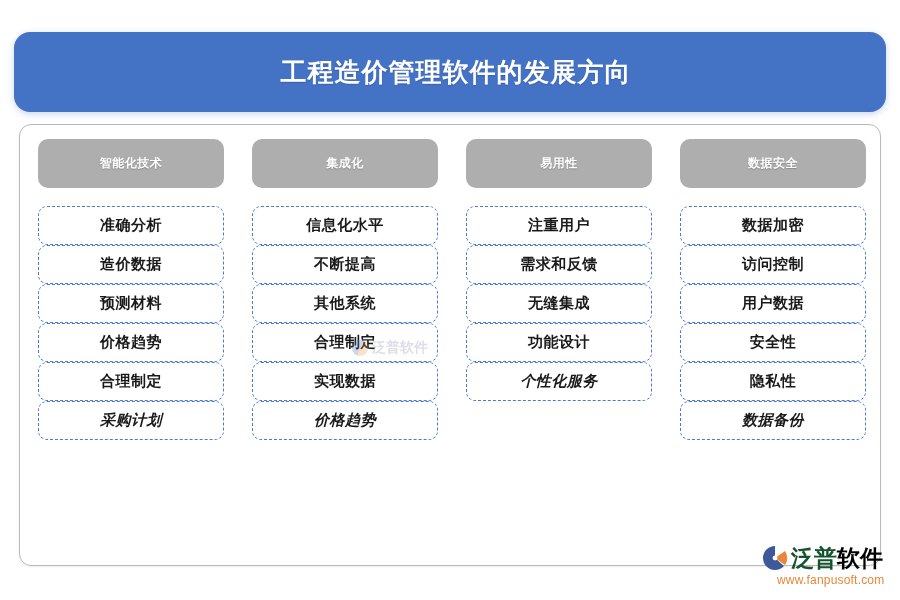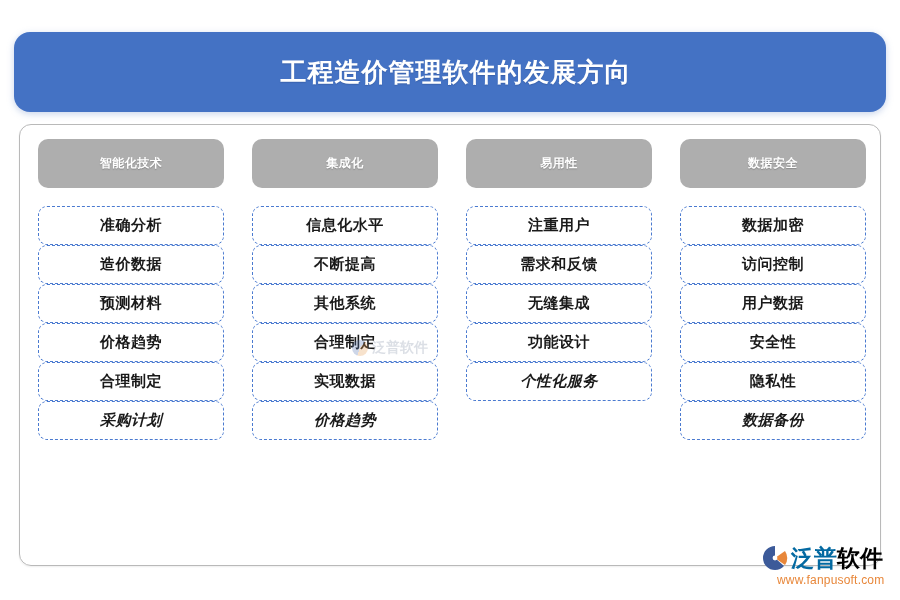--- a/index.html
+++ b/index.html
@@ -155,21 +155,21 @@
     position: relative;
     flex: 0 0 auto;
   }
   .brand-mark svg { display: block; }
   .brand-name {
     font-size: 23px;
     font-weight: bold;
     line-height: 1;
     white-space: nowrap;
   }
-  .brand-name .cn-a { color: #0369a1; }
+  .brand-name .cn-a { color: #14532d; }
   .brand-name .cn-b { color: #000000; }
   .brand-url {
     margin-top: 2px;
     margin-left: 15px;
     font-size: 12px;
     font-weight: normal;
     color: #e8873a;
     letter-spacing: 0.2px;
     white-space: nowrap;
   }

